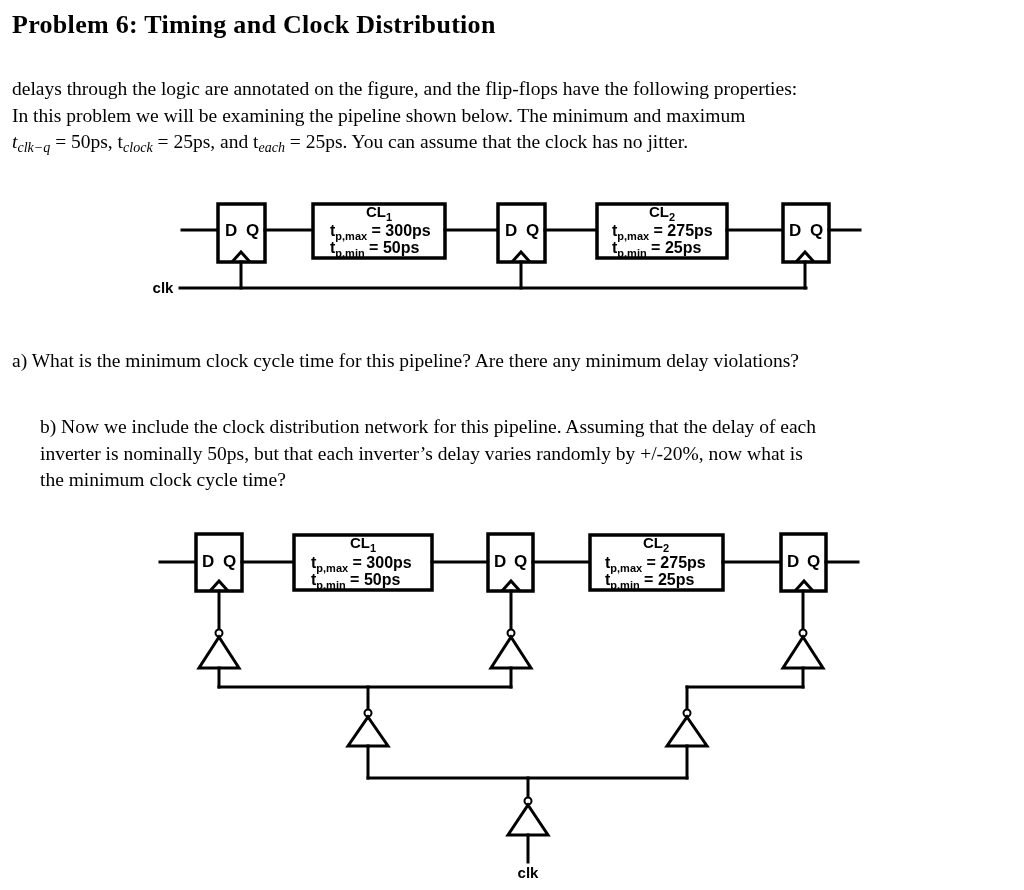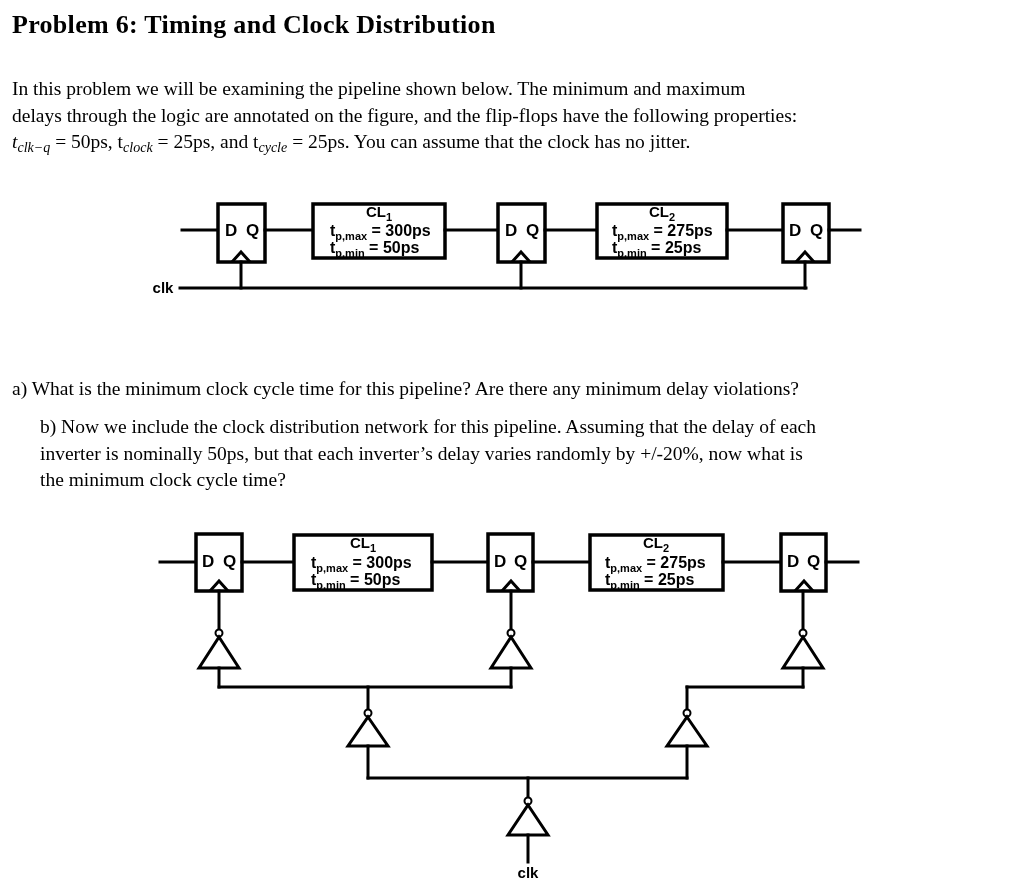--- a/index.html
+++ b/index.html
@@ -40,21 +40,21 @@
   .para .lastline {
     text-align: left;
   }
   #intro-paragraph {
     left: 12px;
     top: 76px;
     width: 1000px;
   }
   #question-a {
     left: 12px;
-    top: 376px;
+    top: 348px;
     width: 1002px;
   }
   #question-b {
     left: 12px;
     top: 414px;
     width: 1000px;
     margin-left: 28px;
   }
   .mathit {
     font-style: italic;
@@ -124,23 +124,23 @@
   }
 </style>
 </head>
 <body>
 
 <div class="page">
 
   <div class="title">Problem 6:  Timing and Clock Distribution</div>
 
   <div class="para" id="intro-paragraph">
+    <div>delays through the logic are annotated on the figure, and the flip-flops have the following properties:</div>
     <div>In this problem we will be examining the pipeline shown below.  The minimum and maximum</div>
-    <div>delays through the logic are annotated on the figure, and the flip-flops have the following properties:</div>
-    <div class="lastline"><span class="mathit">t</span><span class="mathit sub">clk−q</span><span> = 50ps, t</span><span class="mathit sub">clock</span><span> = 25ps, and t</span><span class="mathit sub">cycle</span><span> = 25ps. You can assume that the clock has no jitter.</span></div>
+    <div class="lastline"><span class="mathit">t</span><span class="mathit sub">clk−q</span><span> = 50ps, t</span><span class="mathit sub">clock</span><span> = 25ps, and t</span><span class="mathit sub">each</span><span> = 25ps. You can assume that the clock has no jitter.</span></div>
   </div>
 
   <div class="para" id="question-a">
     <div class="lastline">a) What is the minimum clock cycle time for this pipeline?  Are there any minimum delay violations?</div>
   </div>
 
   <div class="para" id="question-b">
     <div>b) Now we include the clock distribution network for this pipeline.  Assuming that the delay of each</div>
     <div>inverter is nominally 50ps, but that each inverter’s delay varies randomly by +/-20%, now what is</div>
     <div class="lastline">the minimum clock cycle time?</div>

